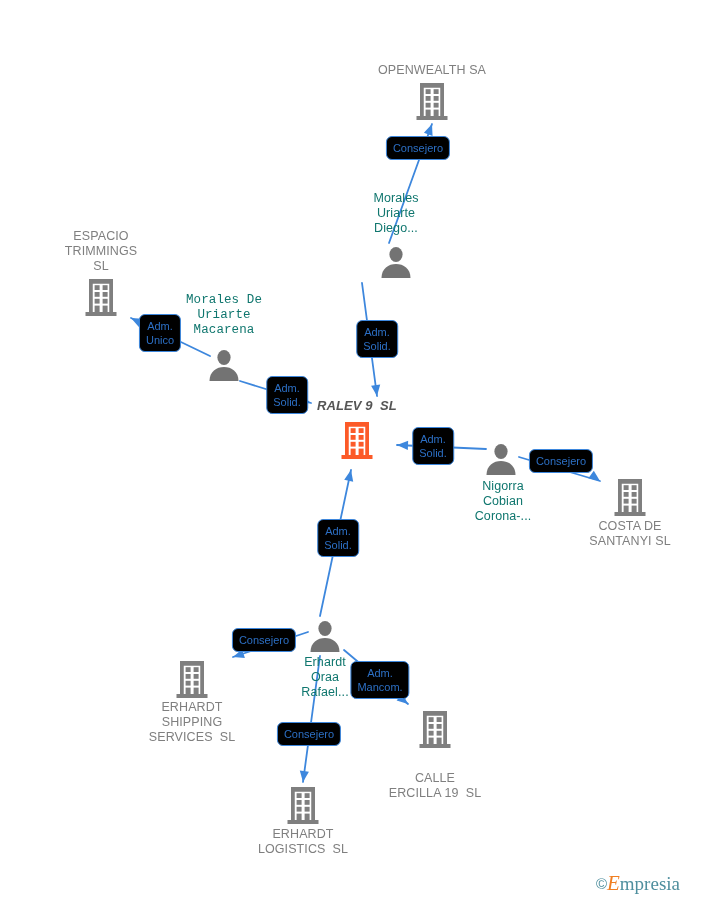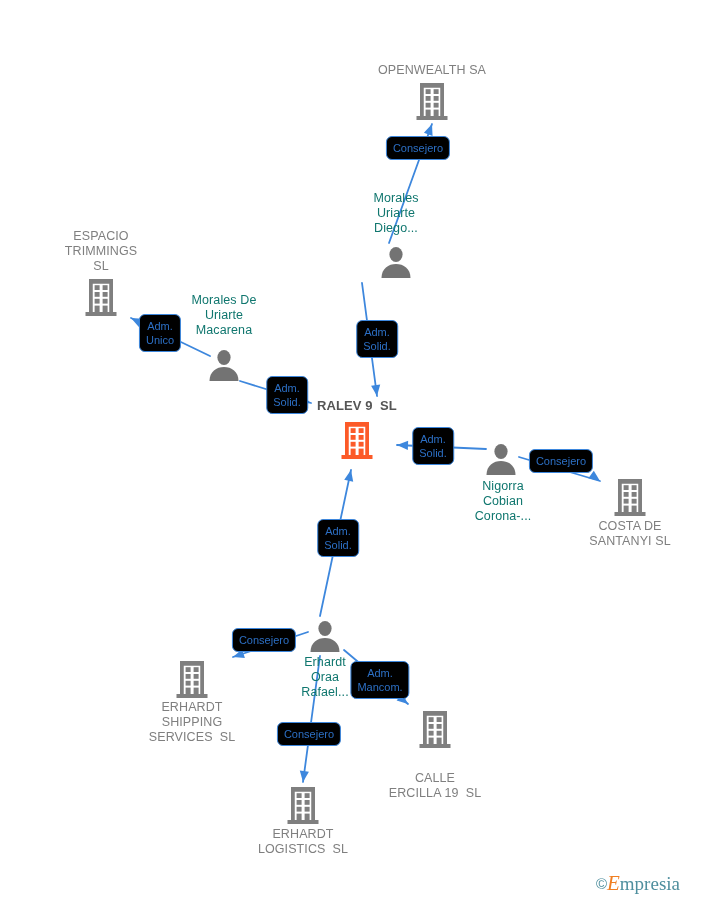--- a/index.html
+++ b/index.html
@@ -178,42 +178,42 @@
           </svg></span>
         <div class="caption" style="top: -68px; width: 170px; left: 0px;">ESPACIO
 TRIMMINGS
 SL</div>
       </div>
       <div class="node person" style="left: 224px; top: 365px;">
         <span class="glyph"><svg width="34" height="34" viewBox="0 0 34 34">
             <ellipse cx="17" cy="9.5" rx="6.6" ry="7.4" fill="#737373"></ellipse>
             <path d="M 2.5 33 C 2.5 23.5 9.5 19 17 19 C 24.5 19 31.5 23.5 31.5 33 Z" fill="#737373"></path>
           </svg></span>
-        <div class="caption" style="top: -72px; width: 170px; left: 0px;">Morales De
+        <div class="caption" style="top: -72px; width: 170px; left: 0px; font-family: Liberation Mono, monospace;">Morales De
 Uriarte
 Macarena</div>
       </div>
       <div class="node focus company" style="left: 357px; top: 440px;">
         <span class="glyph"><svg width="34" height="40" viewBox="0 0 34 40">
             <rect x="5" y="2" width="24" height="33" fill="#fc5a28"></rect>
             <rect x="8.5" y="6.5" width="17" height="28.5" fill="#ffffff"></rect>
             <rect x="5" y="2" width="24" height="4.5" fill="#fc5a28"></rect>
             <rect x="5" y="2" width="3.5" height="33" fill="#fc5a28"></rect>
             <rect x="25.5" y="2" width="3.5" height="33" fill="#fc5a28"></rect>
             <rect x="10.6" y="8.2" width="5" height="4.8" fill="#fc5a28"></rect>
             <rect x="18.6" y="8.2" width="5" height="4.8" fill="#fc5a28"></rect>
             <rect x="10.6" y="15" width="5" height="4.8" fill="#fc5a28"></rect>
             <rect x="18.6" y="15" width="5" height="4.8" fill="#fc5a28"></rect>
             <rect x="10.6" y="21.8" width="5" height="4.8" fill="#fc5a28"></rect>
             <rect x="18.6" y="21.8" width="5" height="4.8" fill="#fc5a28"></rect>
             <rect x="10.6" y="28.6" width="5" height="6.4" fill="#fc5a28"></rect>
             <rect x="18.6" y="28.6" width="5" height="6.4" fill="#fc5a28"></rect>
             <rect x="1.5" y="35" width="31" height="4" fill="#fc5a28"></rect>
           </svg></span>
-        <div class="caption" style="top: -42px; width: 170px; left: 0px;">RALEV 9  SL</div>
+        <div class="caption" style="top: -42px; width: 170px; left: 0px; font-style: italic;">RALEV 9  SL</div>
       </div>
       <div class="node person" style="left: 501px; top: 459px;">
         <span class="glyph"><svg width="34" height="34" viewBox="0 0 34 34">
             <ellipse cx="17" cy="9.5" rx="6.6" ry="7.4" fill="#737373"></ellipse>
             <path d="M 2.5 33 C 2.5 23.5 9.5 19 17 19 C 24.5 19 31.5 23.5 31.5 33 Z" fill="#737373"></path>
           </svg></span>
         <div class="caption" style="top: 20px; width: 170px; left: 2px;">Nigorra
 Cobian
 Corona-...</div>
       </div>

